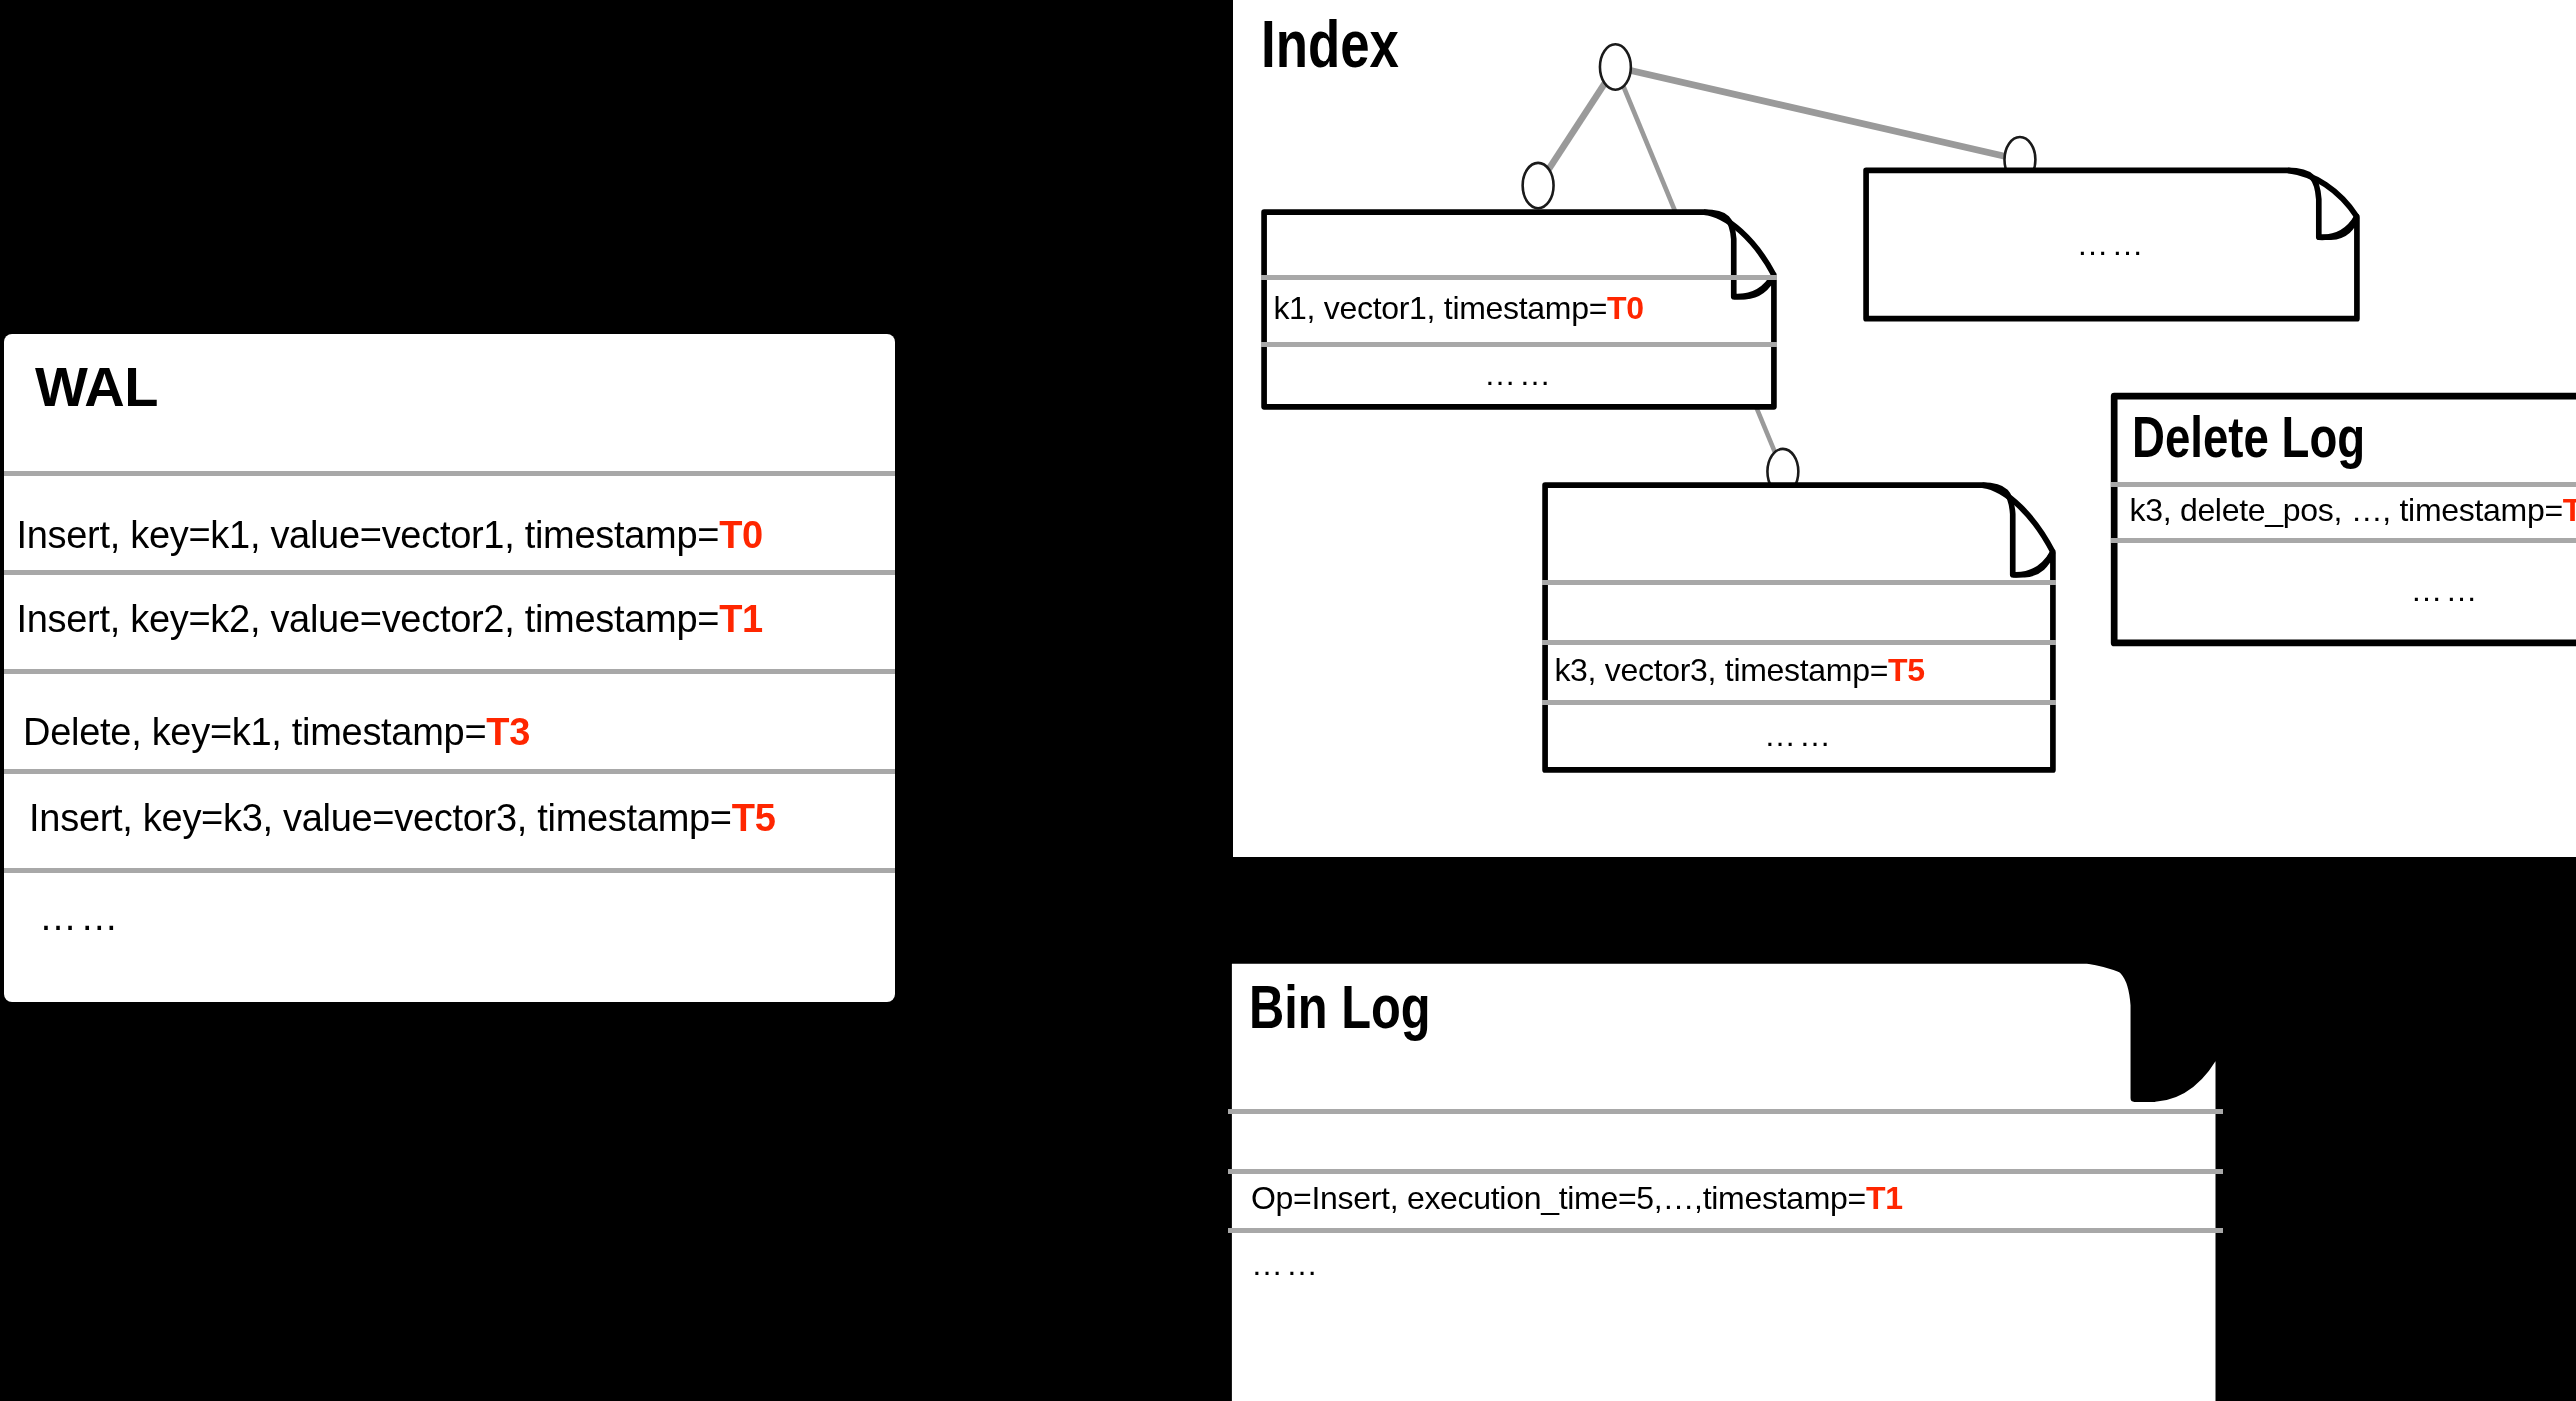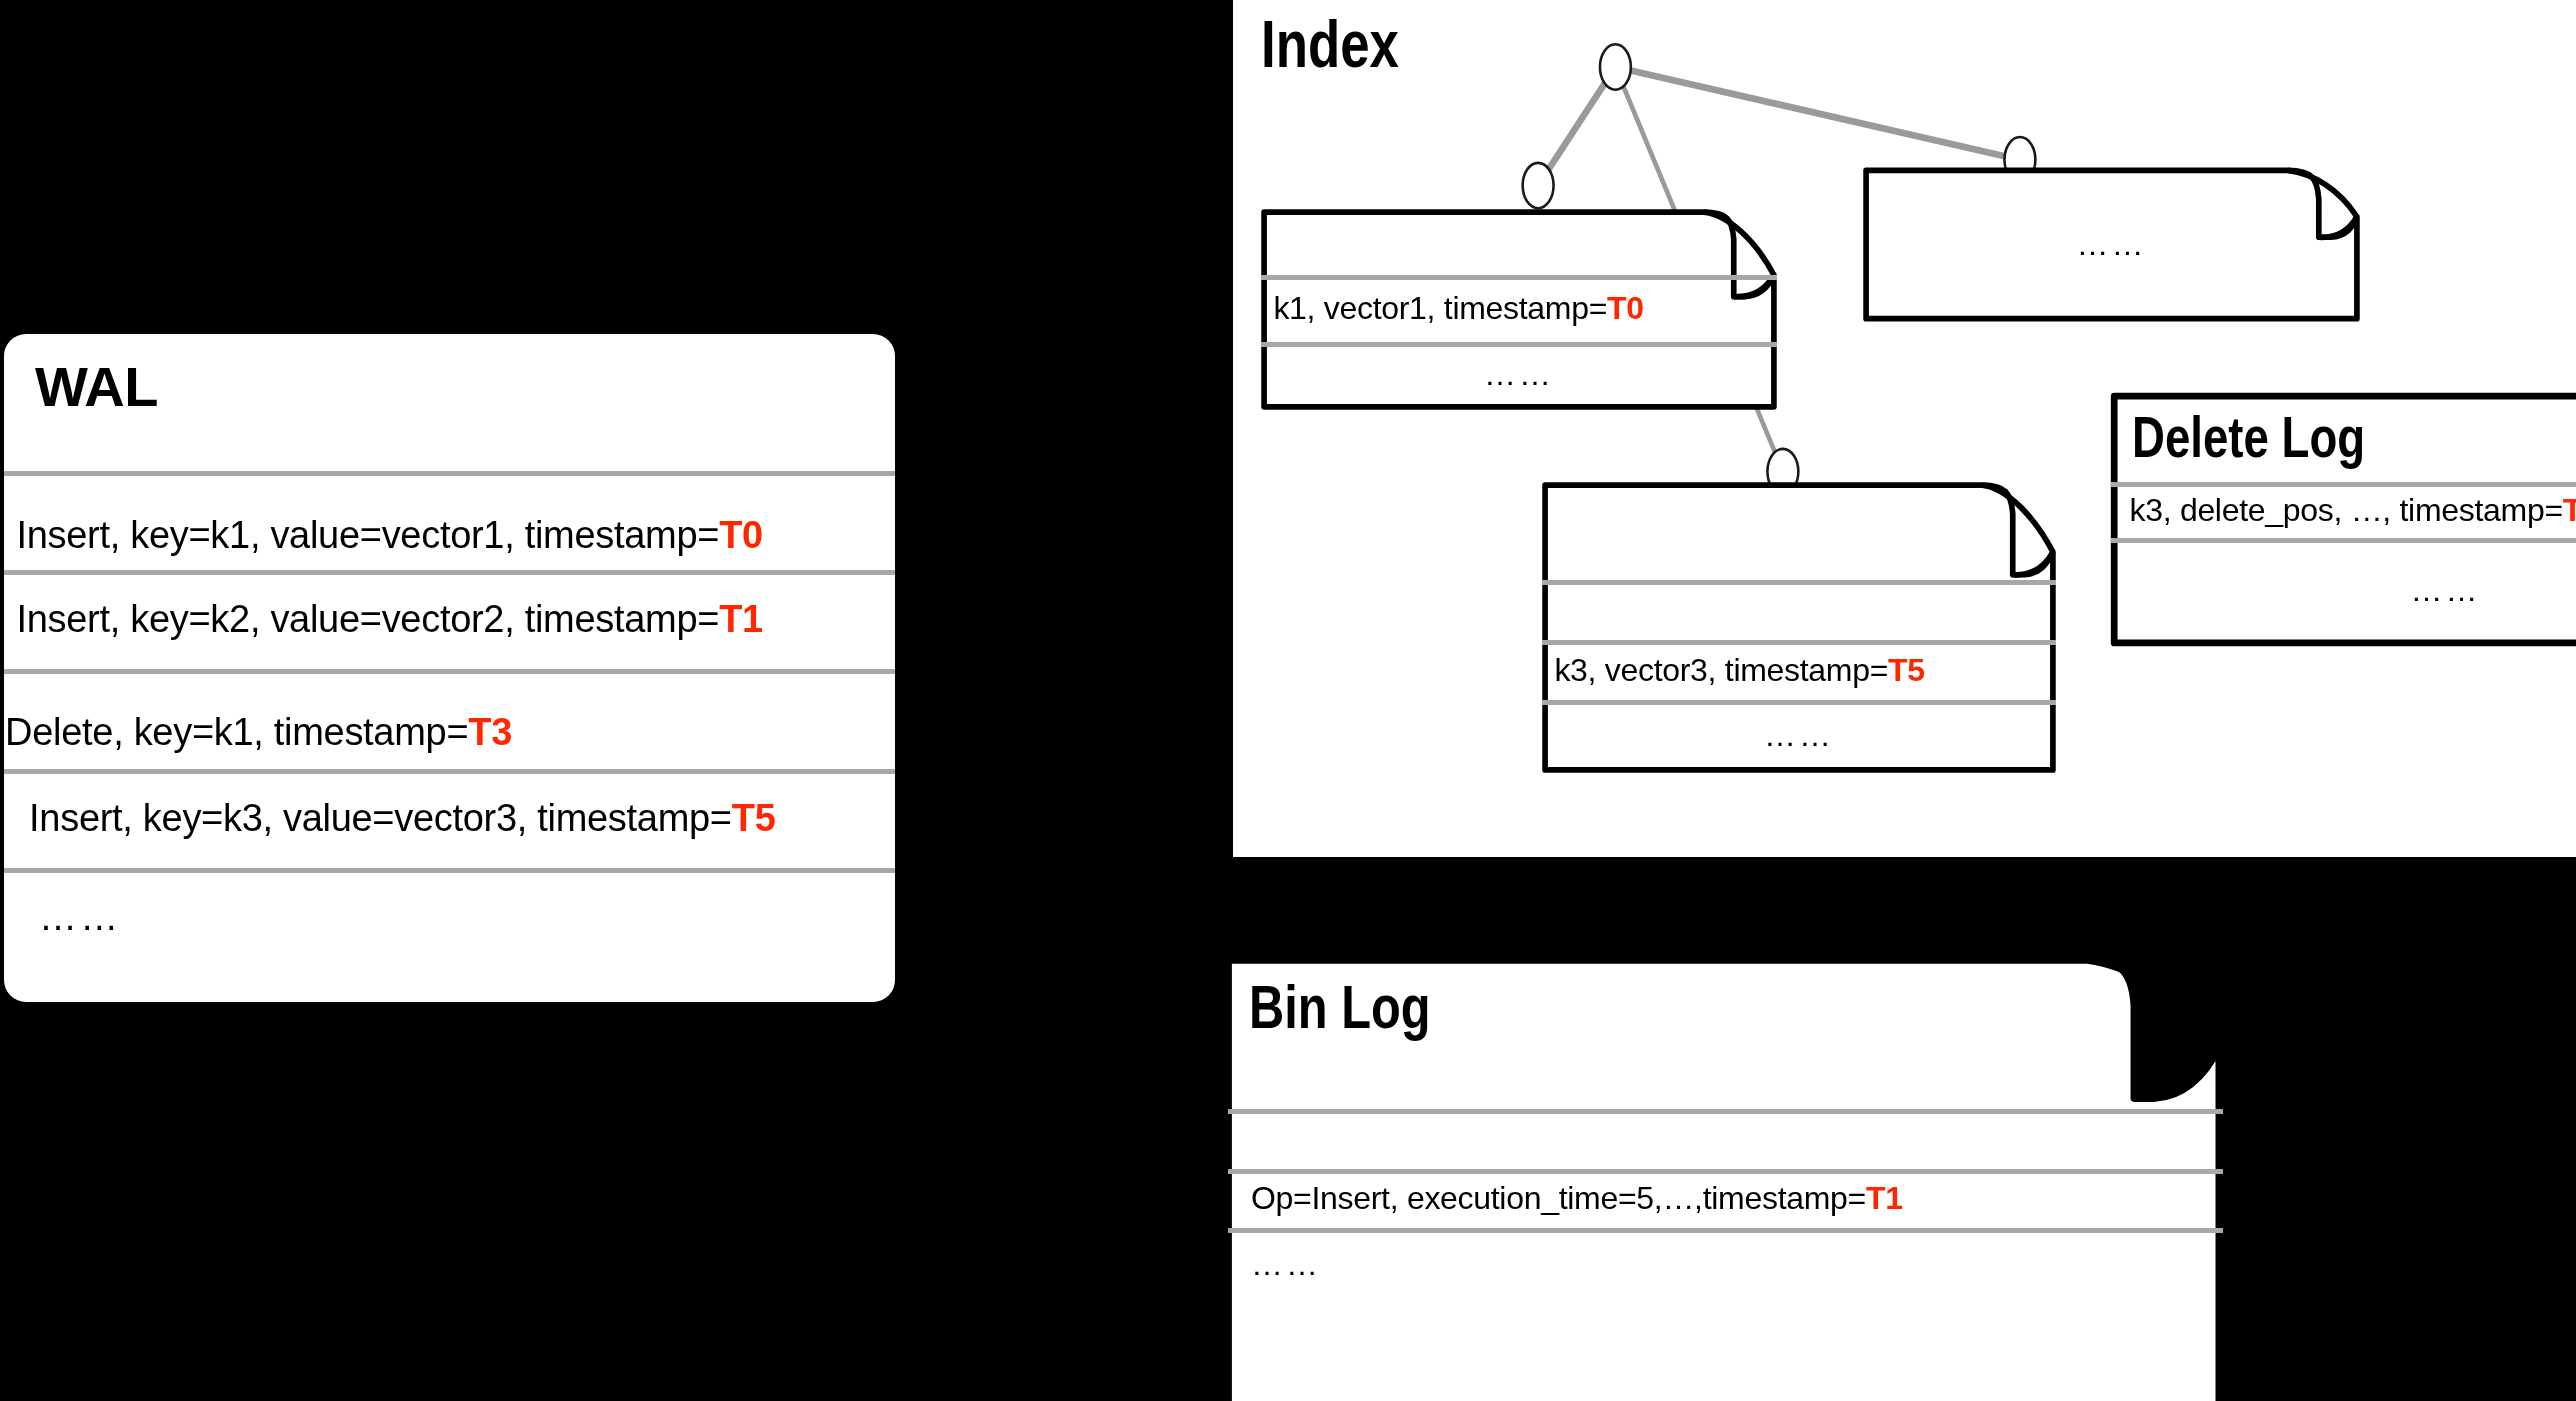--- a/index.html
+++ b/index.html
@@ -2,21 +2,21 @@
 <html style="font-size:8.2px"><head>
 <meta charset="utf-8">
 <style>
   html,body{margin:0;padding:0;background:#000;}
   body{width:2817px;height:1402px;position:relative;overflow:hidden;
        font-family:"Liberation Sans","DejaVu Sans",sans-serif;}
 
   .panel{position:absolute;background:#fff;box-sizing:border-box;}
 
   
-  #wal{left:4.1px;top:334px;width:891px;height:668px;border-radius:22px;}
+  #wal{left:4.1px;top:334px;width:891px;height:668px;border-radius:8px;}
   #wal .title{position:absolute;left:31px;top:25px;font-size:56px;font-weight:bold;
               letter-spacing:-0.5px;color:#000;line-height:1;}
   .row{position:relative;box-sizing:border-box;display:flex;align-items:center;}
   .row .txt{font-size:38px;color:#000;white-space:nowrap;letter-spacing:-0.3px;}
   .ts{color:#FF2600;font-weight:bold;}
   .hr{position:absolute;left:0;right:0;height:4.6px;background:#A8A8A8;}
   .dots{letter-spacing:3.1px;font-size:38px;color:#000;}
 
   
   #index{left:1233px;top:0px;width:1578px;height:857px;}
@@ -59,21 +59,21 @@
   <div class="row" style="top:137px;height:128px;position:absolute;left:0;right:0;padding-left:12.4px;">
     <span class="txt"><span>Insert, key=k1, value=vector1, timestamp=</span><span class="ts">T0</span></span>
   </div>
 
   <div class="hr" style="top:236px;"></div>
   <div class="row" style="top:236px;height:99px;position:absolute;left:0;right:0;padding-left:12.4px;">
     <span class="txt"><span>Insert, key=k2, value=vector2, timestamp=</span><span class="ts">T1</span></span>
   </div>
 
   <div class="hr" style="top:335px;"></div>
-  <div class="row" style="top:335px;height:126px;position:absolute;left:0;right:0;padding-left:1px;">
+  <div class="row" style="top:335px;height:126px;position:absolute;left:0;right:0;padding-left:19px;">
     <span class="txt"><span>Delete, key=k1, timestamp=</span><span class="ts">T3</span></span>
   </div>
 
   <div class="hr" style="top:435px;"></div>
   <div class="row" style="top:435px;height:99px;position:absolute;left:0;right:0;padding-left:25px;">
     <span class="txt"><span>Insert, key=k3, value=vector3, timestamp=</span><span class="ts">T5</span></span>
   </div>
 
   <div class="hr" style="top:534px;"></div>
   <div class="row" style="top:534px;height:99px;position:absolute;left:0;right:0;padding-left:35px;">

